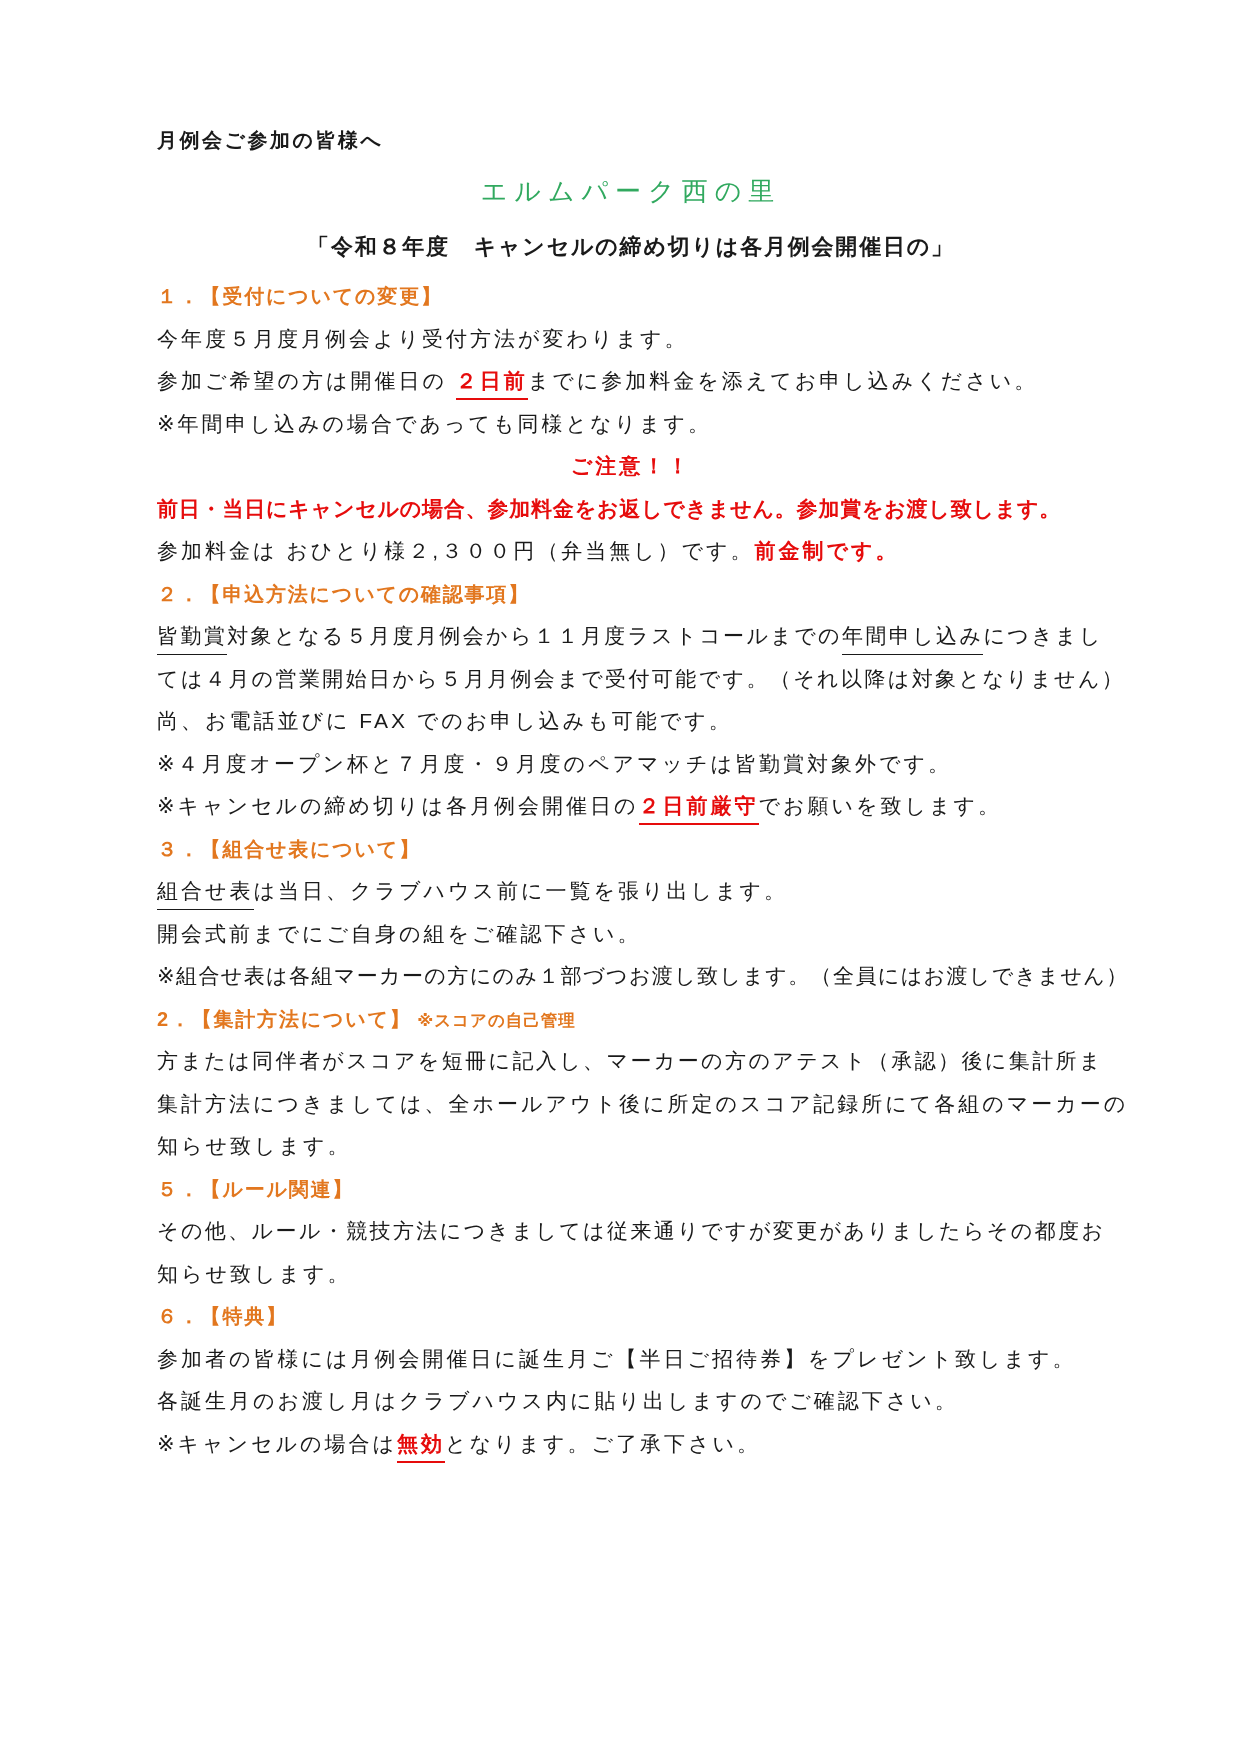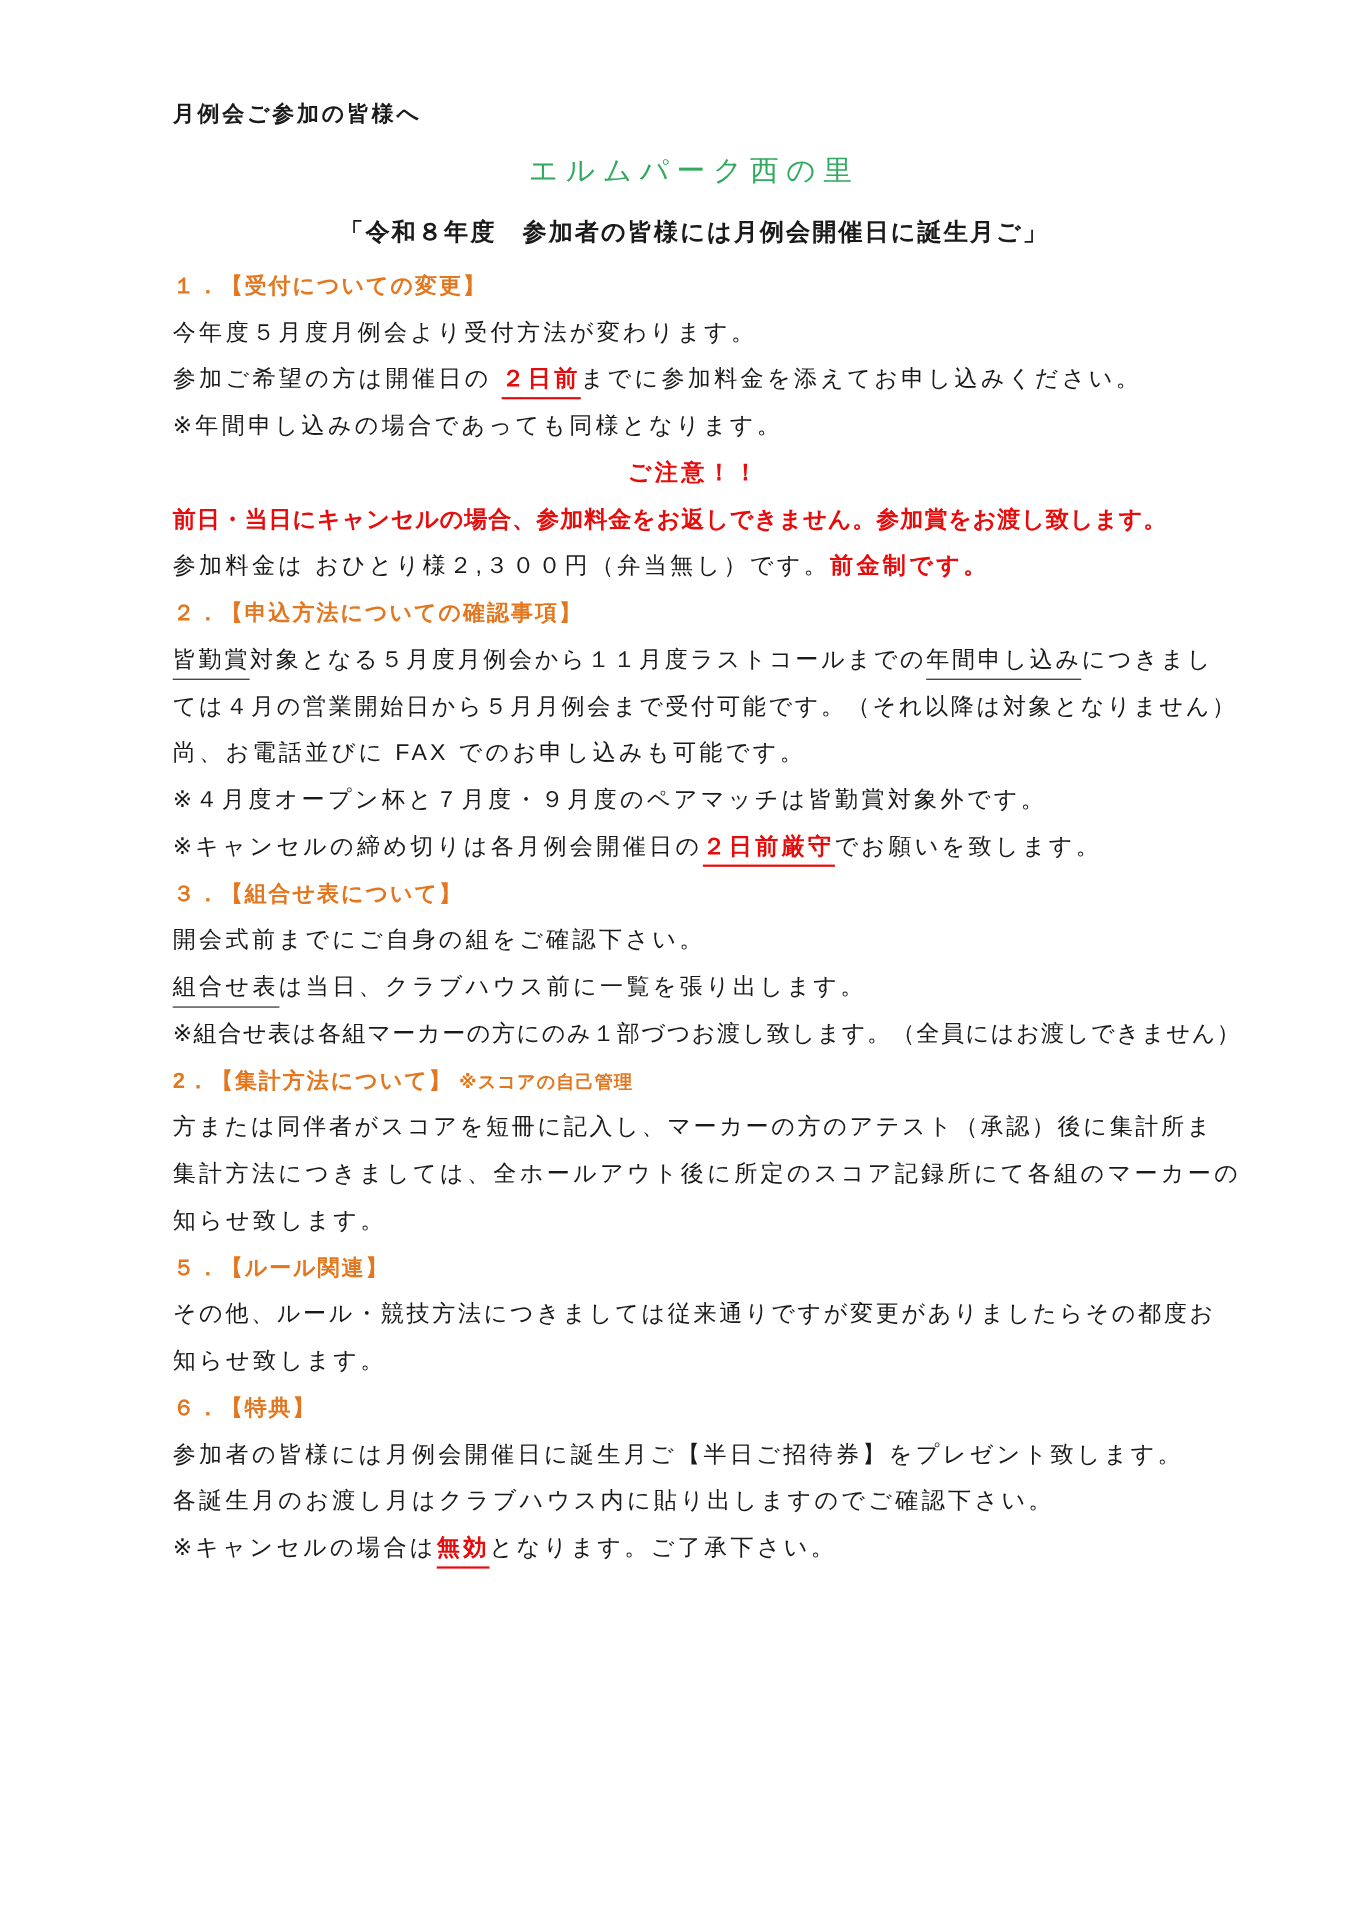--- a/index.html
+++ b/index.html
@@ -14,21 +14,21 @@
     width:1241px;height:1755px;
     background:var(--paper);
     font-family:"Liberation Sans","DejaVu Sans",sans-serif;
     color:var(--ink);
     overflow:hidden;
   }
   .page{
     position:relative;
     box-sizing:border-box;
     width:1024px;height:1755px;
-    padding:81px 0 0 157px;
+    padding:117px 0 0 157px;
   }
   .line{
     width:948px;
     height:42.5px;line-height:42.5px;
     font-size:21px;
     letter-spacing:3px;
     white-space:pre;
     text-align:left;
   }
   .center{text-align:center;}
@@ -53,37 +53,37 @@
     padding-bottom:4px;
   }
   .s-hs{font-size:16.5px;letter-spacing:1px;text-align:center;}
 </style>
 </head>
 <body>
 
 <div class="page">
     <div class="line style-greeting"><span>月例会ご参加の皆様へ</span></div>
     <div class="line style-park center"><span>エルムパーク西の里</span></div>
-    <div class="line style-title center"><span>「令和８年度　参加者の皆様には月例会開催日に誕生月ご」</span></div>
+    <div class="line style-title center"><span>「令和８年度　キャンセルの締め切りは各月例会開催日の」</span></div>
     <div class="line style-heading"><span>１．【受付についての変更】</span></div>
     <div class="line style-body"><span>今年度５月度月例会より受付方法が変わります。</span></div>
     <div class="line style-body"><span>参加ご希望の方は開催日の </span><span class="s-ru">２日前</span><span>までに参加料金を添えてお申し込みください。</span></div>
     <div class="line style-body"><span>※年間申し込みの場合であっても同様となります。</span></div>
     <div class="line style-body center"><span class="s-rb">ご注意！！</span></div>
     <div class="line style-warn"><span>前日・当日にキャンセルの場合、参加料金をお返しできません。参加賞をお渡し致します。</span></div>
     <div class="line style-body"><span>参加料金は おひとり様２,３００円（弁当無し）です。</span><span class="s-rb">前金制です。</span></div>
     <div class="line style-heading"><span>２．【申込方法についての確認事項】</span></div>
     <div class="line style-body t1"><span class="s-u">皆勤賞</span><span>対象となる５月度月例会から１１月度ラストコールまでの</span><span class="s-u">年間申し込み</span><span>につきまし</span></div>
     <div class="line style-body t1"><span>ては４月の営業開始日から５月月例会まで受付可能です。（それ以降は対象となりません）</span></div>
     <div class="line style-body"><span>尚、お電話並びに FAX でのお申し込みも可能です。</span></div>
     <div class="line style-body"><span>※４月度オープン杯と７月度・９月度のペアマッチは皆勤賞対象外です。</span></div>
     <div class="line style-body"><span>※キャンセルの締め切りは各月例会開催日の</span><span class="s-ru">２日前厳守</span><span>でお願いを致します。</span></div>
     <div class="line style-heading"><span>３．【組合せ表について】</span></div>
+    <div class="line style-body"><span class="s-u">組合せ表</span><span>は当日、クラブハウス前に一覧を張り出します。</span></div>
     <div class="line style-body"><span>開会式前までにご自身の組をご確認下さい。</span></div>
-    <div class="line style-body"><span class="s-u">組合せ表</span><span>は当日、クラブハウス前に一覧を張り出します。</span></div>
     <div class="line style-body t2"><span>※組合せ表は各組マーカーの方にのみ１部づつお渡し致します。（全員にはお渡しできません）</span></div>
     <div class="line style-heading"><span>2．【集計方法について】</span><span class="s-hs"> ※スコアの自己管理</span></div>
     <div class="line style-body t1"><span>方または同伴者がスコアを短冊に記入し、マーカーの方のアテスト（承認）後に集計所ま</span></div>
     <div class="line style-body"><span>集計方法につきましては、全ホールアウト後に所定のスコア記録所にて各組のマーカーの</span></div>
     <div class="line style-body"><span>知らせ致します。</span></div>
     <div class="line style-heading"><span>５．【ルール関連】</span></div>
     <div class="line style-body t1"><span>その他、ルール・競技方法につきましては従来通りですが変更がありましたらその都度お</span></div>
     <div class="line style-body"><span>知らせ致します。</span></div>
     <div class="line style-heading"><span>６．【特典】</span></div>
     <div class="line style-body"><span>参加者の皆様には月例会開催日に誕生月ご【半日ご招待券】をプレゼント致します。</span></div>

